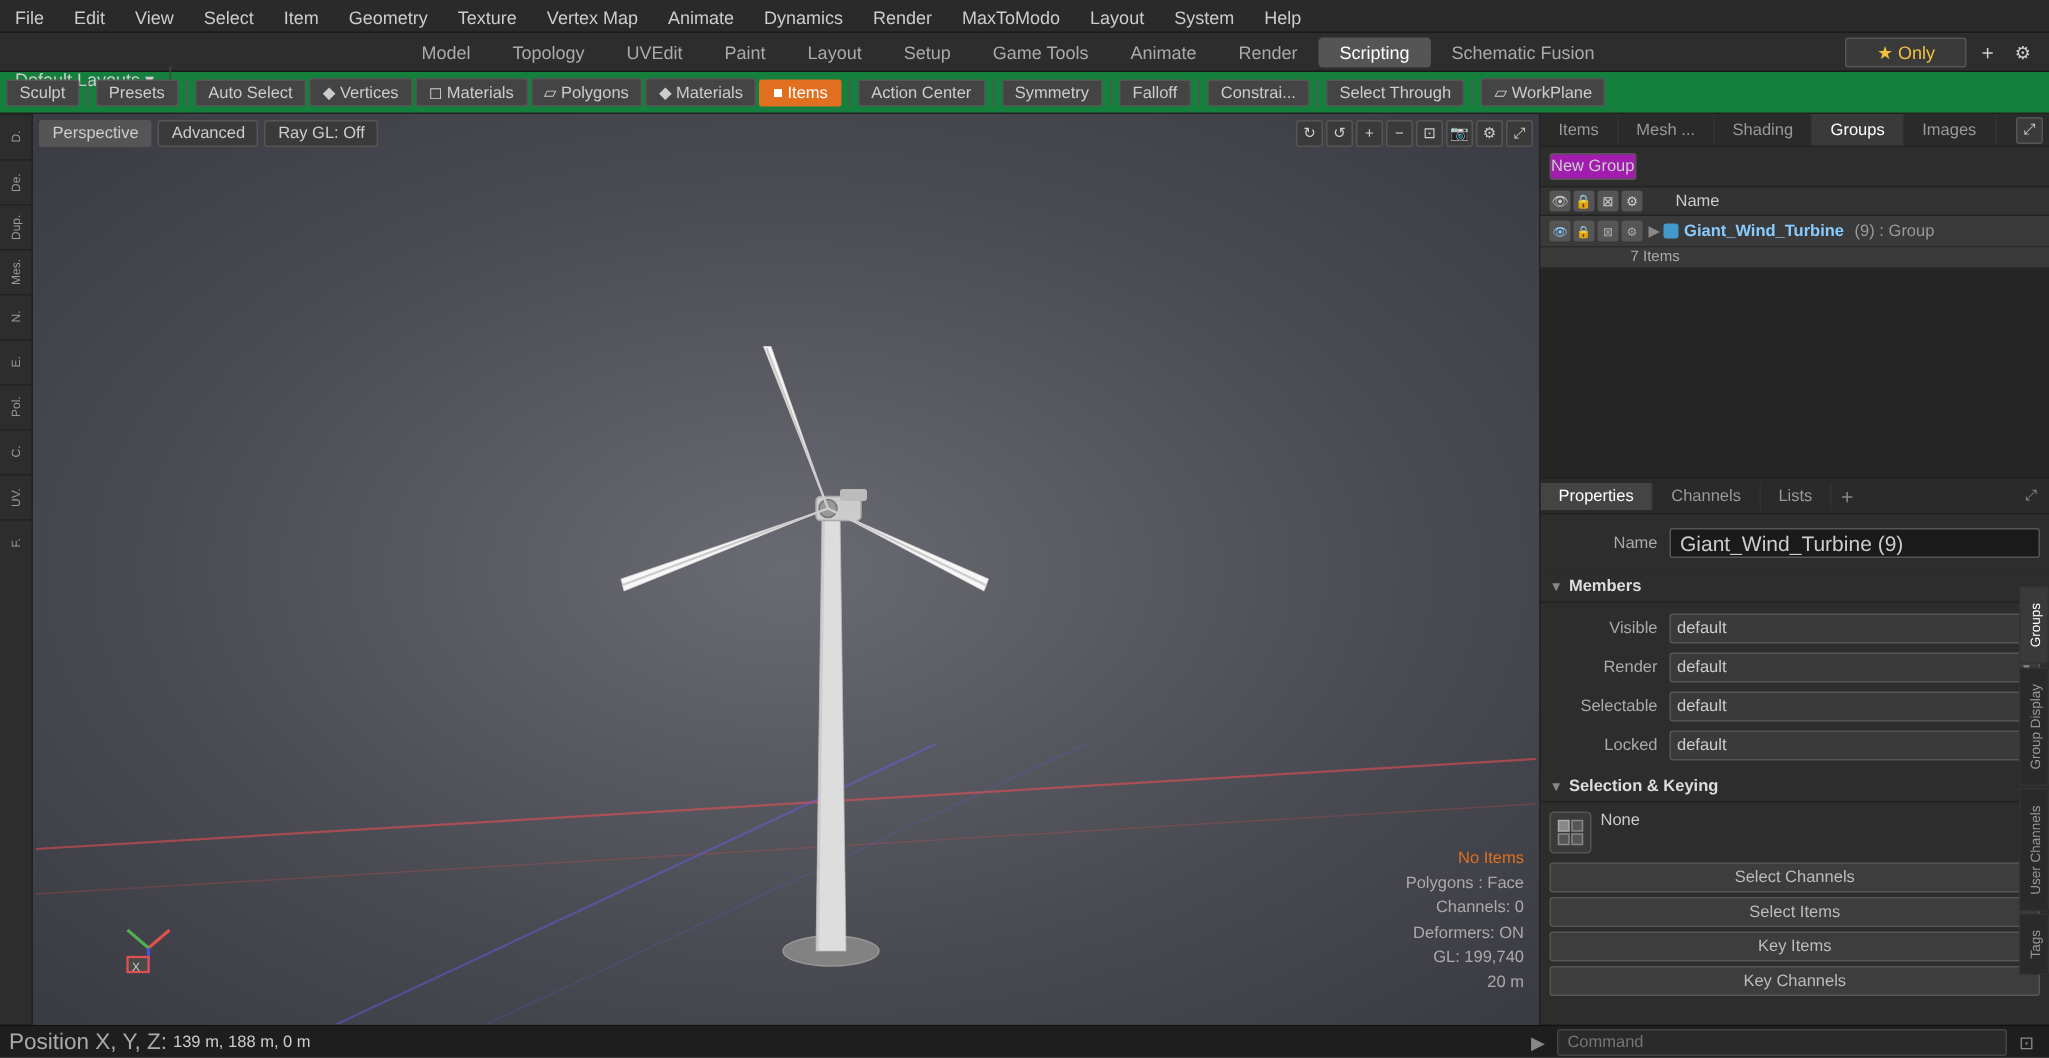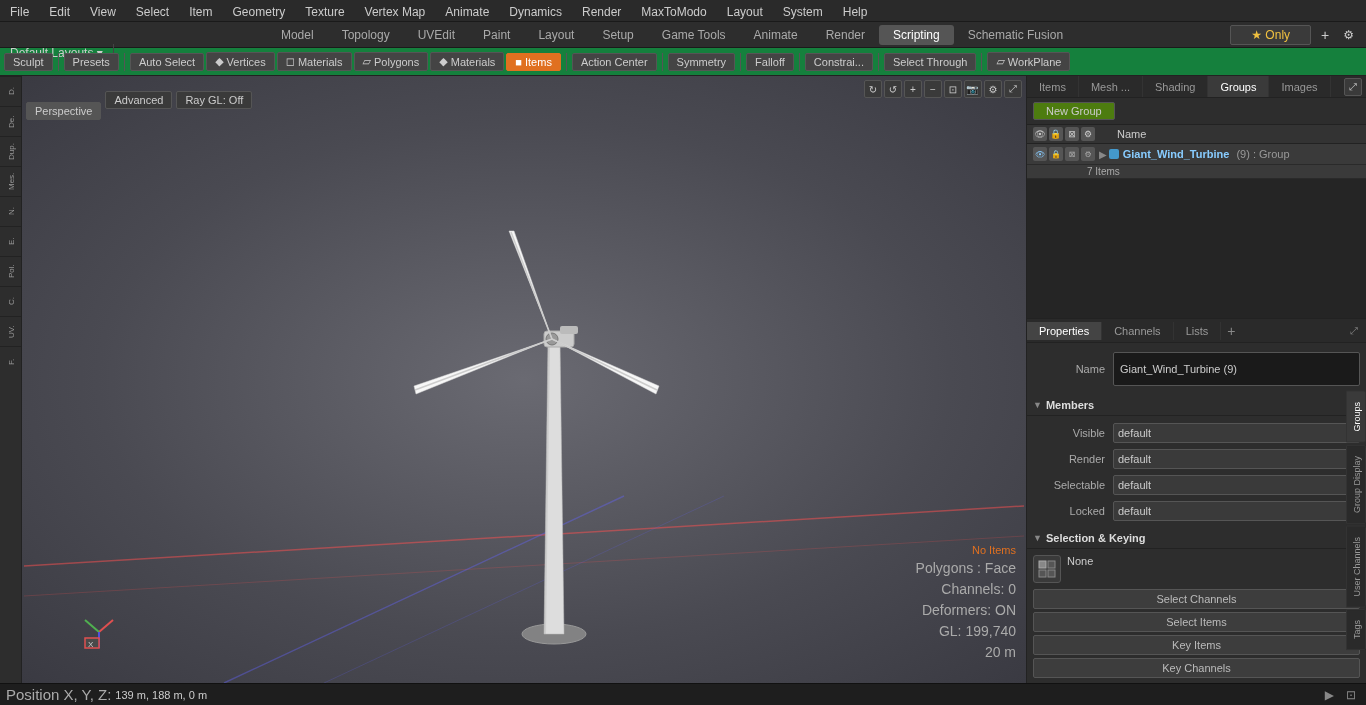--- a/index.html
+++ b/index.html
@@ -33,39 +33,39 @@
     #left-panel { width: 22px; background: #2d2d2d; border-right: 1px solid #222; display: flex; flex-direction: column; }
     .left-tab { width: 22px; height: 22px; display: flex; align-items: center; justify-content: center; color: #888; font-size: 9px; border-bottom: 1px solid #222; cursor: pointer; writing-mode: horizontal-tb; }
 
     
     #viewport { flex: 1; background: #5a5a5a; position: relative; overflow: hidden; }
     #viewport-bg { width: 100%; height: 100%; background: radial-gradient(ellipse at center, #6a6a72 0%, #4a4a52 60%, #3a3a42 100%); position: relative; }
 
     
     #viewport-toolbar { position: absolute; top: 4px; left: 4px; display: flex; gap: 4px; align-items: center; }
     .vp-btn { padding: 2px 8px; background: #3a3a3a; border: 1px solid #555; border-radius: 2px; color: #ccc; font-size: 11px; cursor: pointer; }
-    .vp-btn.active { background: #555; margin-top: 22px; }
+    .vp-btn.active { background: #555; }
 
     #viewport-top-right { position: absolute; top: 4px; right: 4px; display: flex; gap: 2px; align-items: center; }
     .vp-icon-btn { width: 18px; height: 18px; background: #3a3a3a; border: 1px solid #555; border-radius: 2px; color: #ccc; font-size: 10px; display: flex; align-items: center; justify-content: center; cursor: pointer; }
 
     
     #viewport-bottom-right { position: absolute; bottom: 20px; right: 10px; text-align: right; color: #aaa; font-size: 11px; line-height: 1.5; }
 
     
     #right-panel { width: 340px; background: #2d2d2d; border-left: 1px solid #222; display: flex; flex-direction: column; }
 
     
     #right-tabs { display: flex; background: #2a2a2a; border-bottom: 1px solid #222; height: 22px; }
     .r-tab { padding: 2px 12px; color: #999; font-size: 11px; cursor: pointer; border-right: 1px solid #333; display: flex; align-items: center; }
     .r-tab.active { color: #fff; background: #3a3a3a; }
 
     
     #group-toolbar { padding: 4px 6px; background: #2d2d2d; border-bottom: 1px solid #222; display: flex; align-items: center; gap: 4px; }
-    .grp-btn { padding: 2px 12px; background: #4d7c0f; border: 1px solid #555; border-radius: 2px; color: #ccc; font-size: 11px; cursor: pointer; }
+    .grp-btn { padding: 2px 0; background: #a21caf; border: 1px solid #555; border-radius: 2px; color: #ccc; font-size: 11px; cursor: pointer; }
 
     
     #groups-list-header { display: flex; align-items: center; padding: 2px 6px; background: #333; border-bottom: 1px solid #222; }
     .col-icons { display: flex; gap: 2px; width: 80px; }
     .col-name { color: #ccc; font-size: 11px; padding-left: 4px; }
     .hdr-icon { width: 14px; height: 14px; background: #555; border-radius: 2px; display: flex; align-items: center; justify-content: center; font-size: 9px; color: #ccc; cursor: pointer; }
 
     
     .group-row { display: flex; align-items: center; padding: 3px 6px; background: #3a3a3a; border-bottom: 1px solid #2a2a2a; cursor: pointer; }
     .group-row-icons { display: flex; gap: 2px; }
@@ -112,21 +112,21 @@
     
     #bottom-bar { height: 22px; background: #1e1e1e; border-top: 1px solid #111; display: flex; align-items: center; padding: 0 6px; gap: 4px; }
     #command-input { flex: 1; background: #2a2a2a; border: 1px solid #444; border-radius: 2px; color: #ccc; font-size: 11px; padding: 2px 6px; height: 18px; }
     .cmd-icon { color: #888; font-size: 12px; padding: 0 4px; cursor: pointer; }
 
     
     #axis-indicator { position: absolute; bottom: 28px; left: 55px; width: 45px; height: 45px; }
 
     
     .no-items-text { color: #e07020; font-size: 11px; }
-    .info-text { color: #aaa; font-size: 14px; }
+    .info-text { color: #aaa; font-size: 11px; }
 
     
     ::-webkit-scrollbar { width: 8px; }
     ::-webkit-scrollbar-track { background: #1a1a1a; }
     ::-webkit-scrollbar-thumb { background: #555; border-radius: 4px; }
 
     
     .floating-side-tabs { position: absolute; right: 0; top: 315px; display: flex; flex-direction: column; z-index: 10; }
     .f-side-tab { width: 20px; padding: 10px 3px; background: #2a2a2a; border: 1px solid #333; color: #999; font-size: 9px; cursor: pointer; writing-mode: vertical-lr; transform: rotate(180deg); border-radius: 2px 0 0 2px; margin-bottom: 2px; }
     .f-side-tab.active { color: #fff; background: #3a3a3a; }
@@ -336,21 +336,21 @@
         <div class="p-tab-plus">+</div>
         <div class="p-tab-icons">
           <div class="p-tab-icon">⤢</div>
         </div>
       </div>
 
       <div id="props-content">
 
         <div class="prop-row">
           <div class="prop-label">Name</div>
-          <input class="prop-input" type="text" style="background: rgb(26, 26, 26); border: 1px solid rgb(85, 85, 85); color: rgb(204, 204, 204); font-size: 11px; padding: 16px 6px; width: calc(100% - 88px);" value="Giant_Wind_Turbine (9)">
+          <input class="prop-input" type="text" style="background: rgb(26, 26, 26); border: 1px solid rgb(85, 85, 85); color: rgb(204, 204, 204); font-size: 14px; padding: 2px 6px; width: calc(100% - 88px);" value="Giant_Wind_Turbine (9)">
         </div>
       </div>
 
       <div class="section-header">
         <div class="section-arrow">▼</div>
         <div class="section-label">Members</div>
       </div>
 
       <div style="padding:4px 6px;">
 
@@ -419,14 +419,15 @@
       <div class="f-side-tab">Tags</div>
     </div>
   </div>
 </div>
 
 <div id="bottom-bar">
   <div style="color:#aaa;font-size:15px;">Position X, Y, Z:</div>
   <div style="color:#ccc;font-size:11px;">139 m, 188 m, 0 m</div>
   <div style="flex:1;"></div>
   <div class="cmd-icon">▶</div>
+  <input class="command-input" id="command-input" type="text" style="flex: 1 1 0%; max-width: 300px; background: rgb(42, 42, 42); border: 1px solid rgb(68, 68, 68); border-radius: 2px; color: rgb(204, 204, 204); font-size: 11px; padding: 2px 6px; height: 18px;" placeholder="Command">
   <div class="cmd-icon">⊡</div>
 </div>
 
 </body></html>

